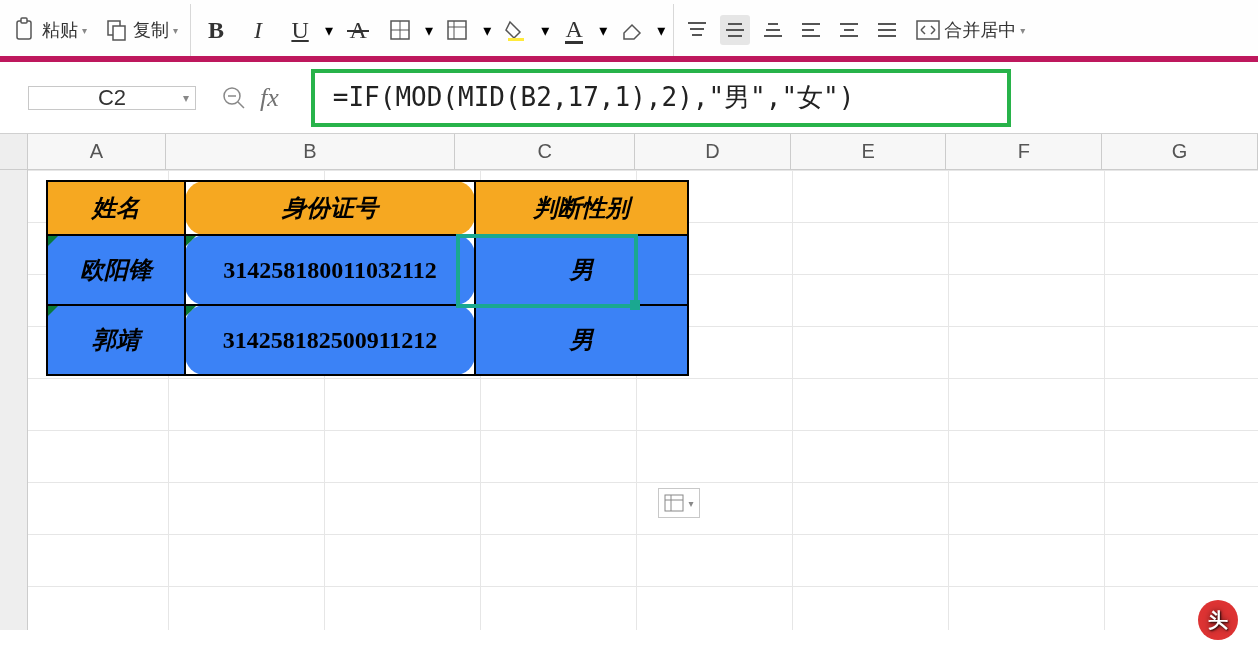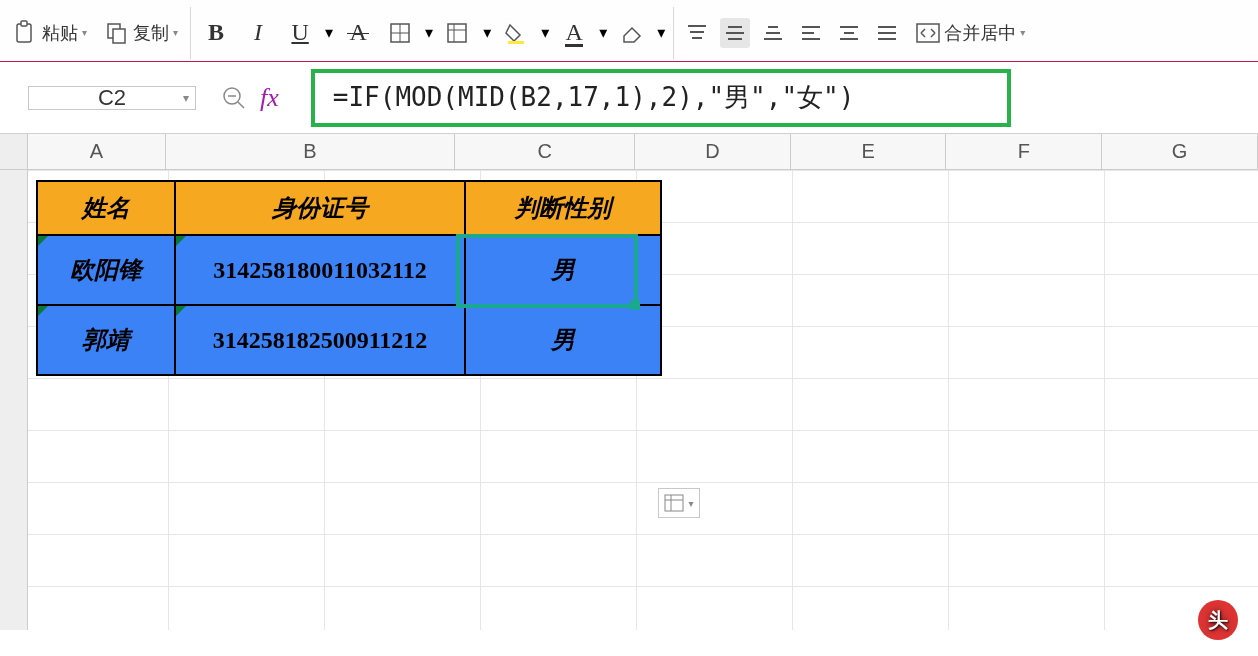--- a/index.html
+++ b/index.html
@@ -12,21 +12,21 @@
     position: relative;
   }
 
   
   .ribbon {
     height: 62px;
     background: #fefefe;
     display: flex;
     align-items: center;
     padding: 4px 12px 0 0;
-    border-bottom: 1px solid #be185d;
+    border-bottom: 6px solid #be185d;
   }
   .rb-group {
     display: flex;
     align-items: center;
     height: 52px;
     padding: 0 8px;
     border-right: 1px solid #d8d8d8;
     gap: 8px;
   }
   .rb-group:last-child { border-right: none; }
@@ -65,21 +65,21 @@
     border: 1px solid #c8c8c8;
     background: #fff;
     display: flex;
     align-items: center;
     justify-content: center;
     font-size: 22px;
     color: #333;
     position: relative;
   }
   .name-box .dd { position: absolute; right: 6px; font-size: 12px; color: #888; }
-  .fx-label { font-size: 26px; font-style: italic; color: #a21caf; font-family: serif; display:flex; align-items:center; gap:12px;}
+  .fx-label { font-size: 26px; font-style: italic; color: #737373; font-family: serif; display:flex; align-items:center; gap:12px;}
   .formula-input {
     flex: 1;
     height: 58px;
     border: 4px solid #28b34a;
     background: #fff;
     font-size: 26px;
     font-family: "SimSun", monospace;
     color: #222;
     display: flex;
     align-items: center;
@@ -119,21 +119,21 @@
     width: 28px;
     background: #eee;
     border-right: 1px solid #ccc;
   }
   .cells {
     position: relative;
     flex: 1;
   }
   .data-table {
     position: absolute;
-    left: 8px;
+    left: 18px;
     top: 10px;
     border-collapse: collapse;
     padding-left: 39px;
   }
   .data-table td, .data-table th {
     border: 2px solid #000;
     text-align: center;
     vertical-align: middle;
     font-family: "KaiTi","STKaiti",serif;
     font-size: 24px;
@@ -142,22 +142,22 @@
   }
   .data-table th {
     background: #f6a821;
     font-style: italic;
     font-weight: bold;
     height: 54px;
     color: #000;
   }
   .data-table td { height: 70px; font-style: italic; font-weight: bold; }
   .cA { width: 138px; }
-  .cB { width: 290px; font-family: "SimSun", monospace; font-style: normal; font-weight: normal; font-size: 22px; }
-  .cC { width: 196px; }
+  .cB { width: 290px; font-family: "SimSun", monospace; font-style: normal; font-weight: normal; font-size: 22px; border-radius: 20px; }
+  .cC { width: 213px; }
   .data-table td.cB { font-style: normal; font-weight: bold; }
 
   
   .tri::before {
     content: "";
     position: absolute;
     left: 0; top: 0;
     border-top: 10px solid #0a7a3a;
     border-right: 10px solid transparent;
   }

